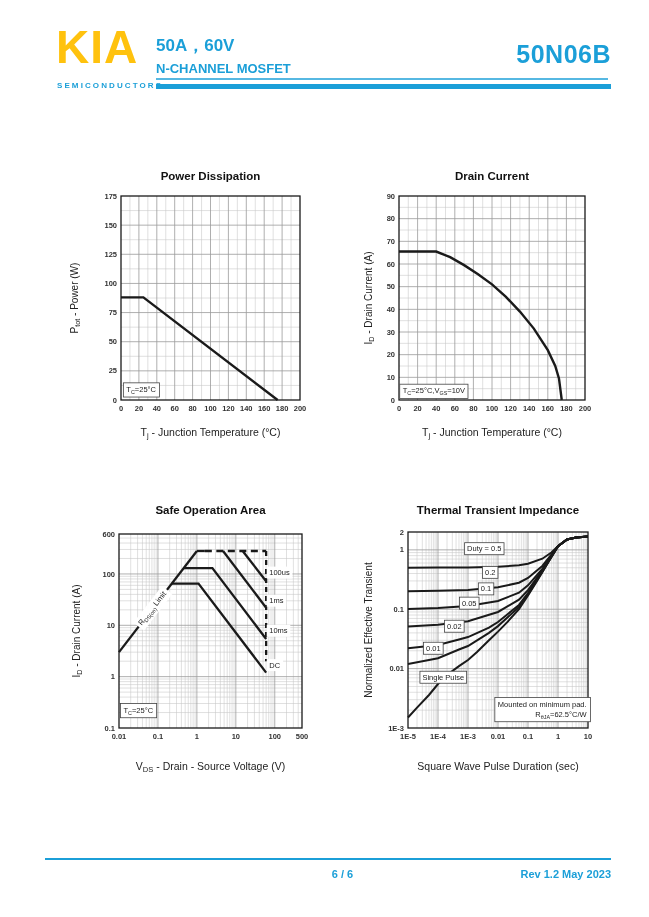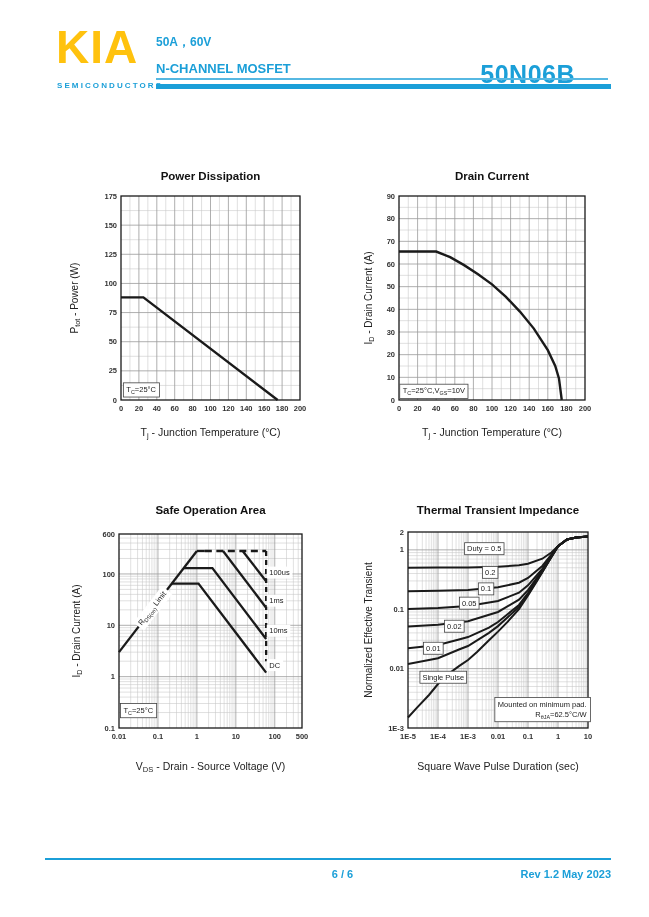--- a/index.html
+++ b/index.html
@@ -2,23 +2,23 @@
 <html><head>
 <meta charset="utf-8">
 <style>
   html,body{margin:0;padding:0;background:#e8e8e8;}
   .page{position:relative;width:649px;height:917px;background:#ffffff;margin:0 auto;
         font-family:"Liberation Sans","DejaVu Sans",sans-serif;overflow:hidden;}
   .abs{position:absolute;}
   
   .logo-text{left:56px;top:24px;font-size:46px;font-weight:bold;color:#FFC20E;letter-spacing:1px;line-height:1;}
   .logo-sub{left:57px;top:81px;font-size:8px;font-weight:bold;color:#1B9FD8;letter-spacing:2.1px;}
-  .hdr-line1{left:156px;top:34px;font-size:12px;font-weight:bold;color:#1B9FD8;}
+  .hdr-line1{left:156px;top:34px;font-size:17px;font-weight:bold;color:#1B9FD8;}
   .hdr-line2{left:156px;top:61px;font-size:13px;font-weight:bold;color:#1B9FD8;}
-  .part-number{left:360px;top:40px;width:215px;text-align:right;font-size:25px;font-weight:600;color:#1B9FD8;letter-spacing:0.5px;margin-top:20px;}
+  .part-number{left:396px;top:40px;width:215px;text-align:right;font-size:25px;font-weight:600;color:#1B9FD8;letter-spacing:0.5px;}
   .rule-thin{left:156px;top:78px;width:452px;height:1.5px;background:#56b8e2;}
   .rule-thick{left:156px;top:84px;width:455px;height:4.5px;background:#1B9FD8;}
   
   .footer-rule{left:45px;top:858px;width:566px;height:2px;background:#1B9FD8;}
   .footer-page{left:18px;top:868px;width:649px;text-align:center;font-size:11px;font-weight:bold;color:#1B9FD8;}
   .footer-rev{left:380px;top:868px;width:231px;text-align:right;font-size:11px;font-weight:bold;color:#1B9FD8;}
   svg text{font-family:"Liberation Sans","DejaVu Sans",sans-serif;}
 </style>
 </head>
 <body>

